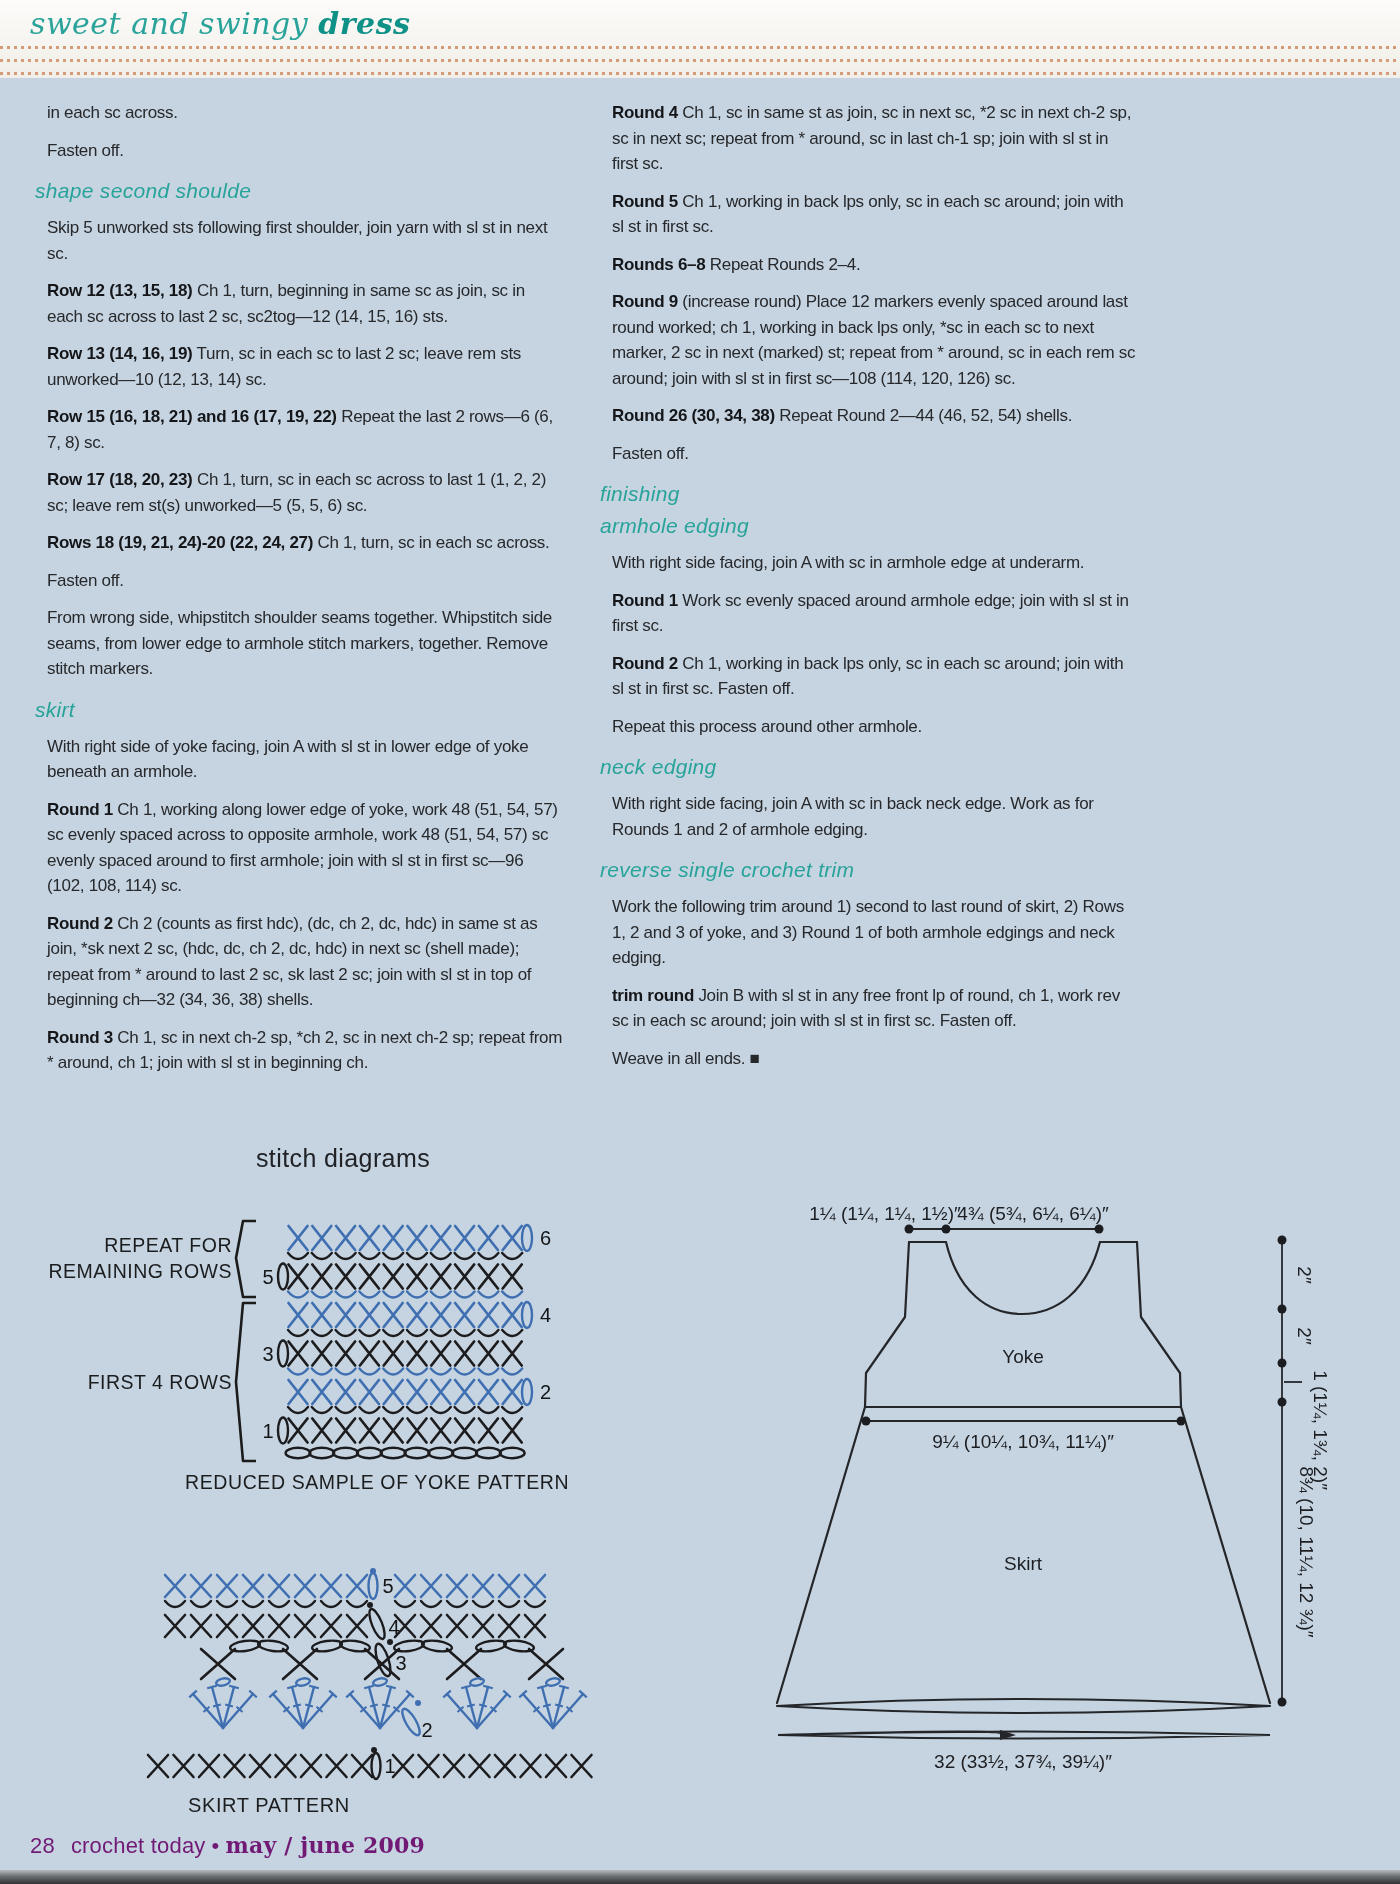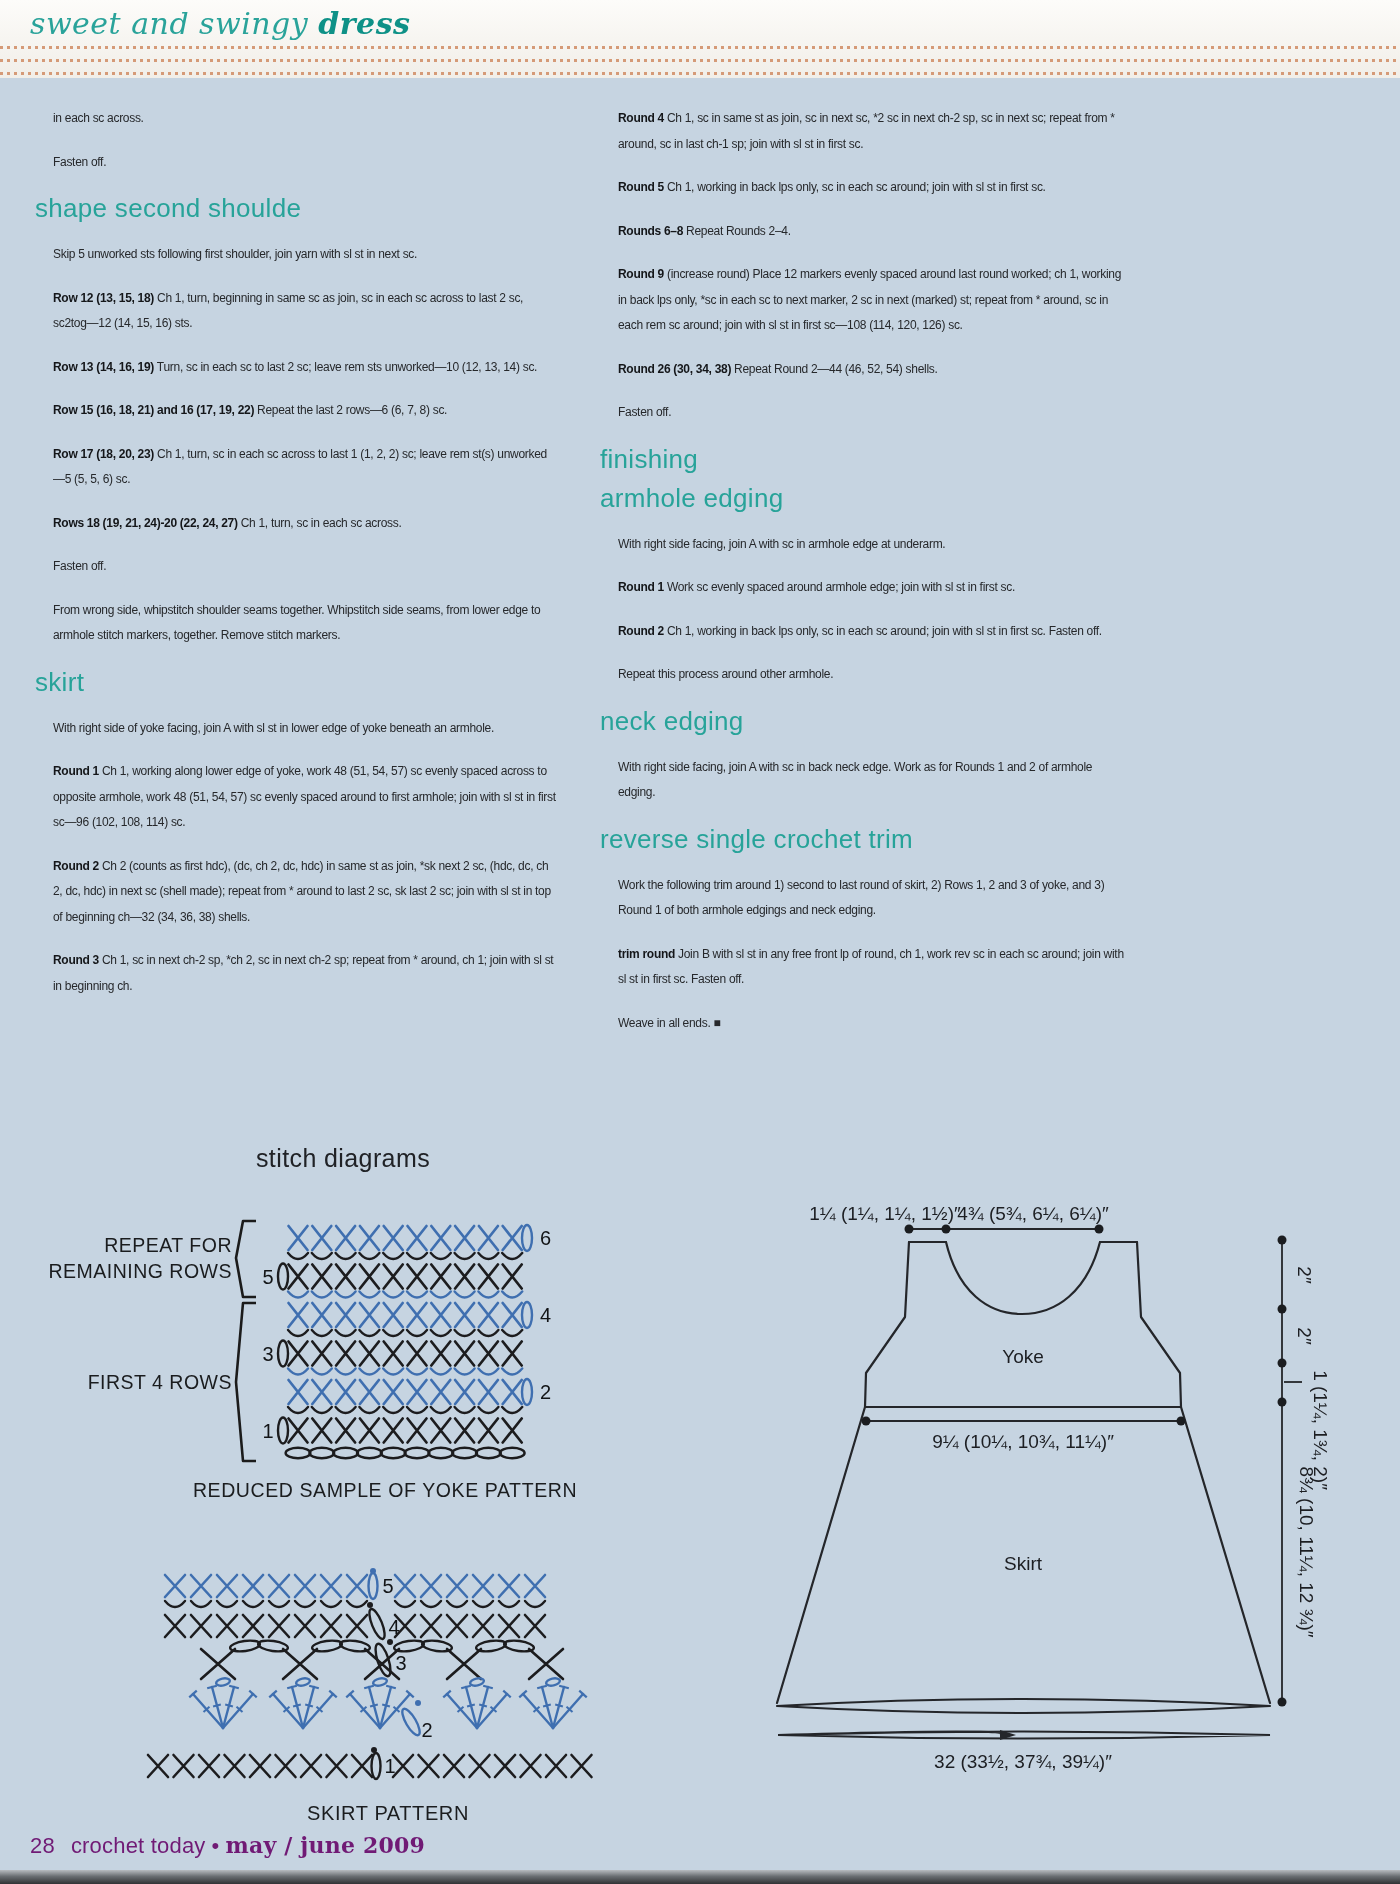--- a/index.html
+++ b/index.html
@@ -8,28 +8,28 @@
   .topband{position:absolute;left:0;top:0;right:0;height:78px;
            background:linear-gradient(#fdfcfa,#f1eee8);}
   .title{position:absolute;left:30px;top:6px;font-family:"DejaVu Serif",serif;
          font-size:30px;color:#2aa39a;letter-spacing:.5px;font-style:italic;}
   .title b{color:#0e9187;}
   .dots{position:absolute;left:0;right:0;height:3px;
         background:repeating-linear-gradient(90deg,#d59a77 0 3px,rgba(0,0,0,0) 3px 7px);}
   .col{position:absolute;top:88px;color:#26282b;}
   .colL{left:35px;width:540px;}
   .colR{left:600px;width:548px;}
-  .col p{margin:18px;font-size:12px;line-height:25.5px;letter-spacing:-0.3px;}
+  .col p{margin:12px;font-size:17px;line-height:25.5px;letter-spacing:-0.3px;}
   .col p b{color:#141619;}
-  h3.sec{margin:16px 0 5px;font-size:26px;font-weight:normal;color:#27a399;letter-spacing:.3px;}
+  h3.sec{margin:16px 0 5px;font-size:21px;font-weight:normal;color:#27a399;letter-spacing:.3px;font-style:italic;}
   h3.sec.grp-first{margin-bottom:8px;}
   h3.sec.grp-next{margin-top:2px;}
   .diagrams-title{position:absolute;left:143px;top:1144px;width:400px;text-align:center;
                   font-size:25px;color:#202226;letter-spacing:.4px;}
-  .caption{position:absolute;text-align:center;color:#1b1d1f;letter-spacing:.6px;margin-top:8px;}
+  .caption{position:absolute;text-align:left;color:#1b1d1f;letter-spacing:.6px;}
   .cap-yoke{left:185px;top:1471px;width:400px;font-size:19.5px;}
   .cap-skirt{left:188px;top:1794px;width:400px;font-size:20px;}
   svg{position:absolute;}
   #yoke-svg{left:30px;top:1205px;}
   #skirt-svg{left:120px;top:1560px;}
   #schematic-svg{left:640px;top:1190px;}
   svg text{font-family:"Liberation Sans",sans-serif;}
   .footer{position:absolute;left:30px;top:1832px;font-size:22px;color:#701a75;letter-spacing:.2px;}
   .footer .pgnum{margin-right:16px;}
   .footer .bullet{margin:0 6px;}

